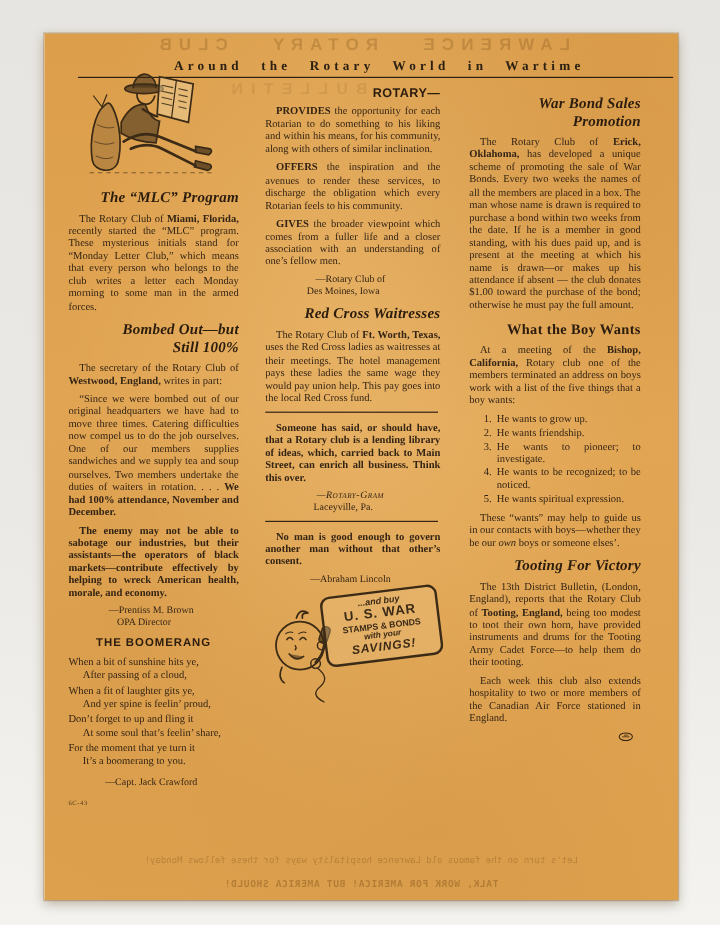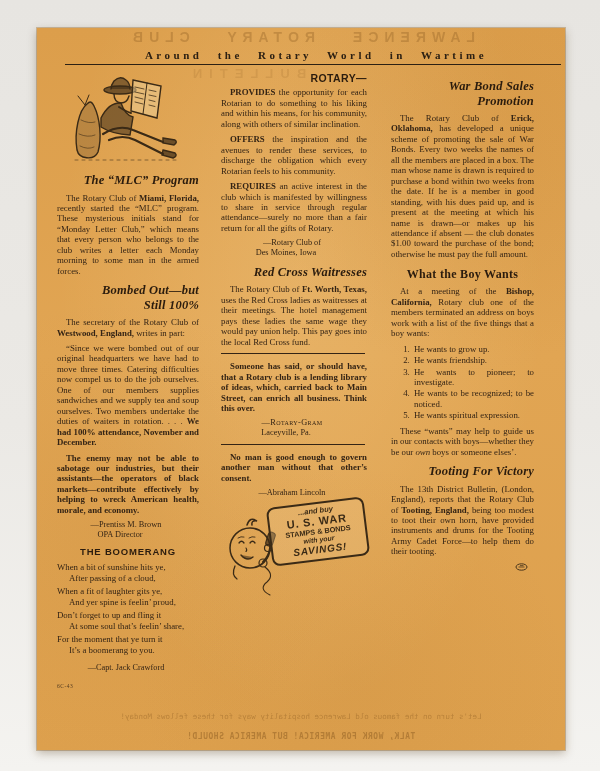--- a/index.html
+++ b/index.html
@@ -51,45 +51,45 @@
   }
   .masthead-rule{
     position:absolute;top:36px;left:28px;right:4px;height:0;
     border-top:1.7px solid #2c2013;
   }
   
   .col{
     position:absolute;font-size:8.8px;line-height:10.45px;color:#342415;
     text-align:justify;
   }
-  .col-left{left:20px;top:44px;width:142px;}
+  .col-left{left:20px;top:28px;width:142px;}
   .col-mid{left:184px;top:40px;width:146px;}
   .col-right{left:354px;top:44px;width:143px;}
   .col p{margin:0 0 5px 0;text-indent:9px;}
   b{font-weight:bold;}
   .h-ital{
     font-family:"Liberation Serif",serif;font-style:italic;font-weight:bold;
     font-size:12.5px;line-height:14.5px;color:#2b1c0e;margin:7px 0 5px 0;
     text-align:right;letter-spacing:.2px;
   }
   .h-roman{
     font-weight:bold;font-size:12px;line-height:14px;color:#2b1c0e;
-    margin:8px 0 5px 0;text-align:center;letter-spacing:.3px;
+    margin:8px 0 5px 0;text-align:right;letter-spacing:.3px;
   }
   .h-sans{
     font-family:"Liberation Sans",sans-serif;font-weight:bold;font-size:9.5px;
     color:#2b1c0e;margin:7px 0 5px 0;text-align:center;letter-spacing:.8px;
   }
   .h-rotary{
     font-family:"Liberation Sans",sans-serif;font-weight:bold;font-size:10.5px;
     color:#2b1c0e;margin:5px 0 4px 0;text-align:right;letter-spacing:.4px;
   }
   .sig{text-align:center;font-size:8.3px;line-height:9.8px;margin:0 4px 6px 0;}
   .sig .t2{padding-right:12px;}
-  .smallcaps{font-variant:small-caps;letter-spacing:.4px;}
+  .smallcaps{font-variant:small-caps;letter-spacing:.4px;font-style:italic;}
   .poem{text-align:left;margin-bottom:8px;}
   .poem .l1{margin-top:3px;}
   .poem .l2{padding-left:12px;}
   ol.wants{margin:3px 0 5px 0;padding-left:21px;}
   ol.wants li{margin-bottom:1px;padding-left:2px;}
   .colrule{border-top:1.1px solid #342415;margin:6px 2px 7px 0;}
   .bold-quote{font-weight:bold;}
   .form-code{font-size:5.5px;letter-spacing:.5px;margin-top:8px;text-align:left;opacity:.8;}
   .cartoon{position:relative;height:100px;margin-top:4px;}
   .cartoon svg{position:absolute;left:2px;top:8px;}
@@ -180,21 +180,21 @@
     <div class="sig">
         <div>—Capt. Jack Crawford</div>
       </div>
     <div class="form-code">6C-43</div>
   </div>
 
   <div class="col col-mid">
     <div class="h-rotary">ROTARY—</div>
     <p><b>PROVIDES</b><span> the opportunity for each Rotarian to do something to his liking and within his means, for his community, along with others of similar inclination.</span></p>
     <p><b>OFFERS</b><span> the inspiration and the avenues to render these services, to discharge the obligation which every Rotarian feels to his community.</span></p>
-    <p><b>REQUIRES</b><span> an active interest in the club which is manifested by willingness to share in service through regular attendance—surely no more than a fair return for all the gifts of Rotary.</span></p>
+    <p><b>GIVES</b><span> the broader viewpoint which comes from a fuller life and a closer association with an understanding of one’s fellow men.</span></p>
     <div class="sig">
       <div>—Rotary Club of</div>
       <div class="t2">Des Moines, Iowa</div>
     </div>
 
     <div class="h-ital">Red Cross Waitresses</div>
     <p><span>The Rotary Club of </span><b>Ft. Worth, Texas,</b><span> uses the Red Cross ladies as waitresses at their meetings. The hotel management pays these ladies the same wage they would pay union help. This pay goes into the local Red Cross fund.</span></p>
 
     <div class="colrule"></div>
     <p class="bold-quote">Someone has said, or should have, that a Rotary club is a lending library of ideas, which, carried back to Main Street, can enrich all business. Think this over.</p>
@@ -255,20 +255,21 @@
       <li>He wants to grow up.</li>
       <li>He wants friendship.</li>
       <li>He wants to pioneer; to investigate.</li>
       <li>He wants to be recognized; to be noticed.</li>
       <li>He wants spiritual expression.</li>
     </ol>
     <p><span>These “wants” may help to guide us in our contacts with boys—whether they be our </span><span class="ital">own</span><span> boys or someone elses’.</span></p>
 
     <div class="h-ital">Tooting For Victory</div>
     <p><span>The 13th District Bulletin, (London, England), reports that the Rotary Club of </span><b>Tooting, England,</b><span> being too modest to toot their own horn, have provided instruments and drums for the Tooting Army Cadet Force—to help them do their tooting.</span></p>
+    <p>Each week this club also extends hospitality to two or more members of the Canadian Air Force stationed in England.</p>
 
     <div class="bug-row">
       <svg width="13" height="8" viewBox="0 0 13 8">
         <ellipse cx="6.5" cy="4" rx="5.5" ry="3.2" fill="none" stroke="#3a2a16" stroke-width="0.9"></ellipse>
         <path d="M3.5,4 h6 M5,2.6 h3.5" stroke="#3a2a16" stroke-width="0.7"></path>
       </svg>
     </div>
   </div>
 
 </div>

